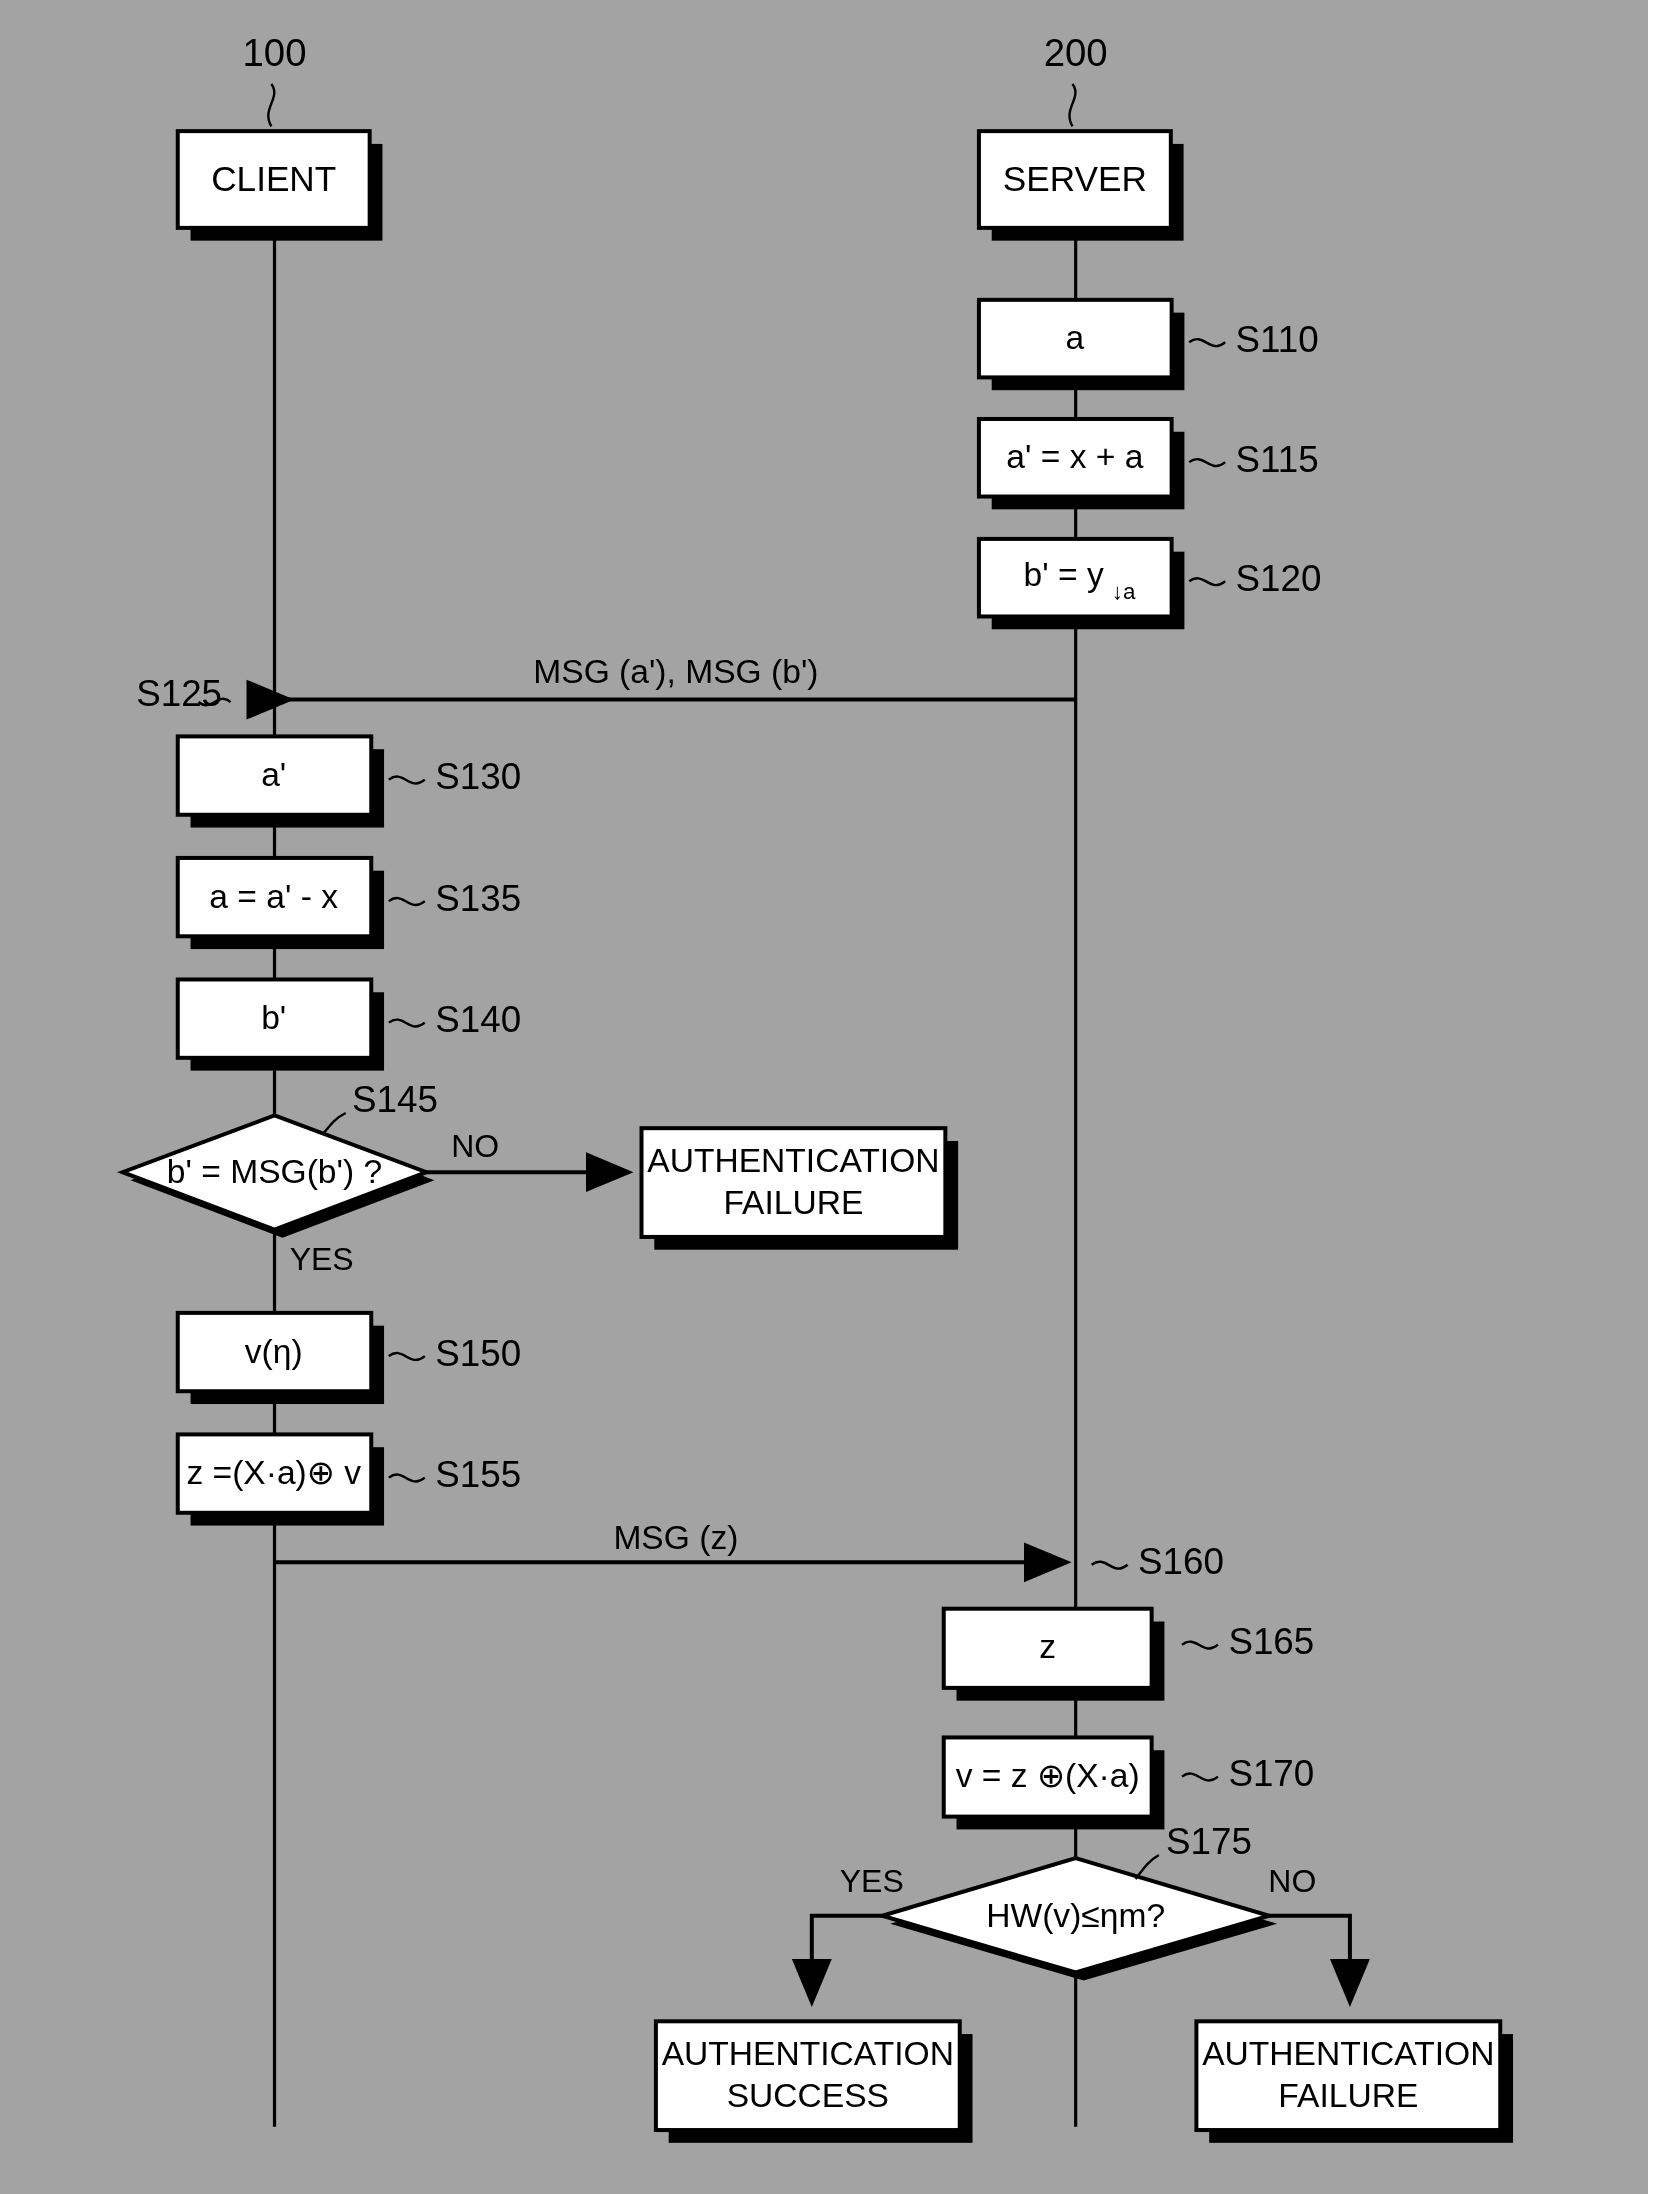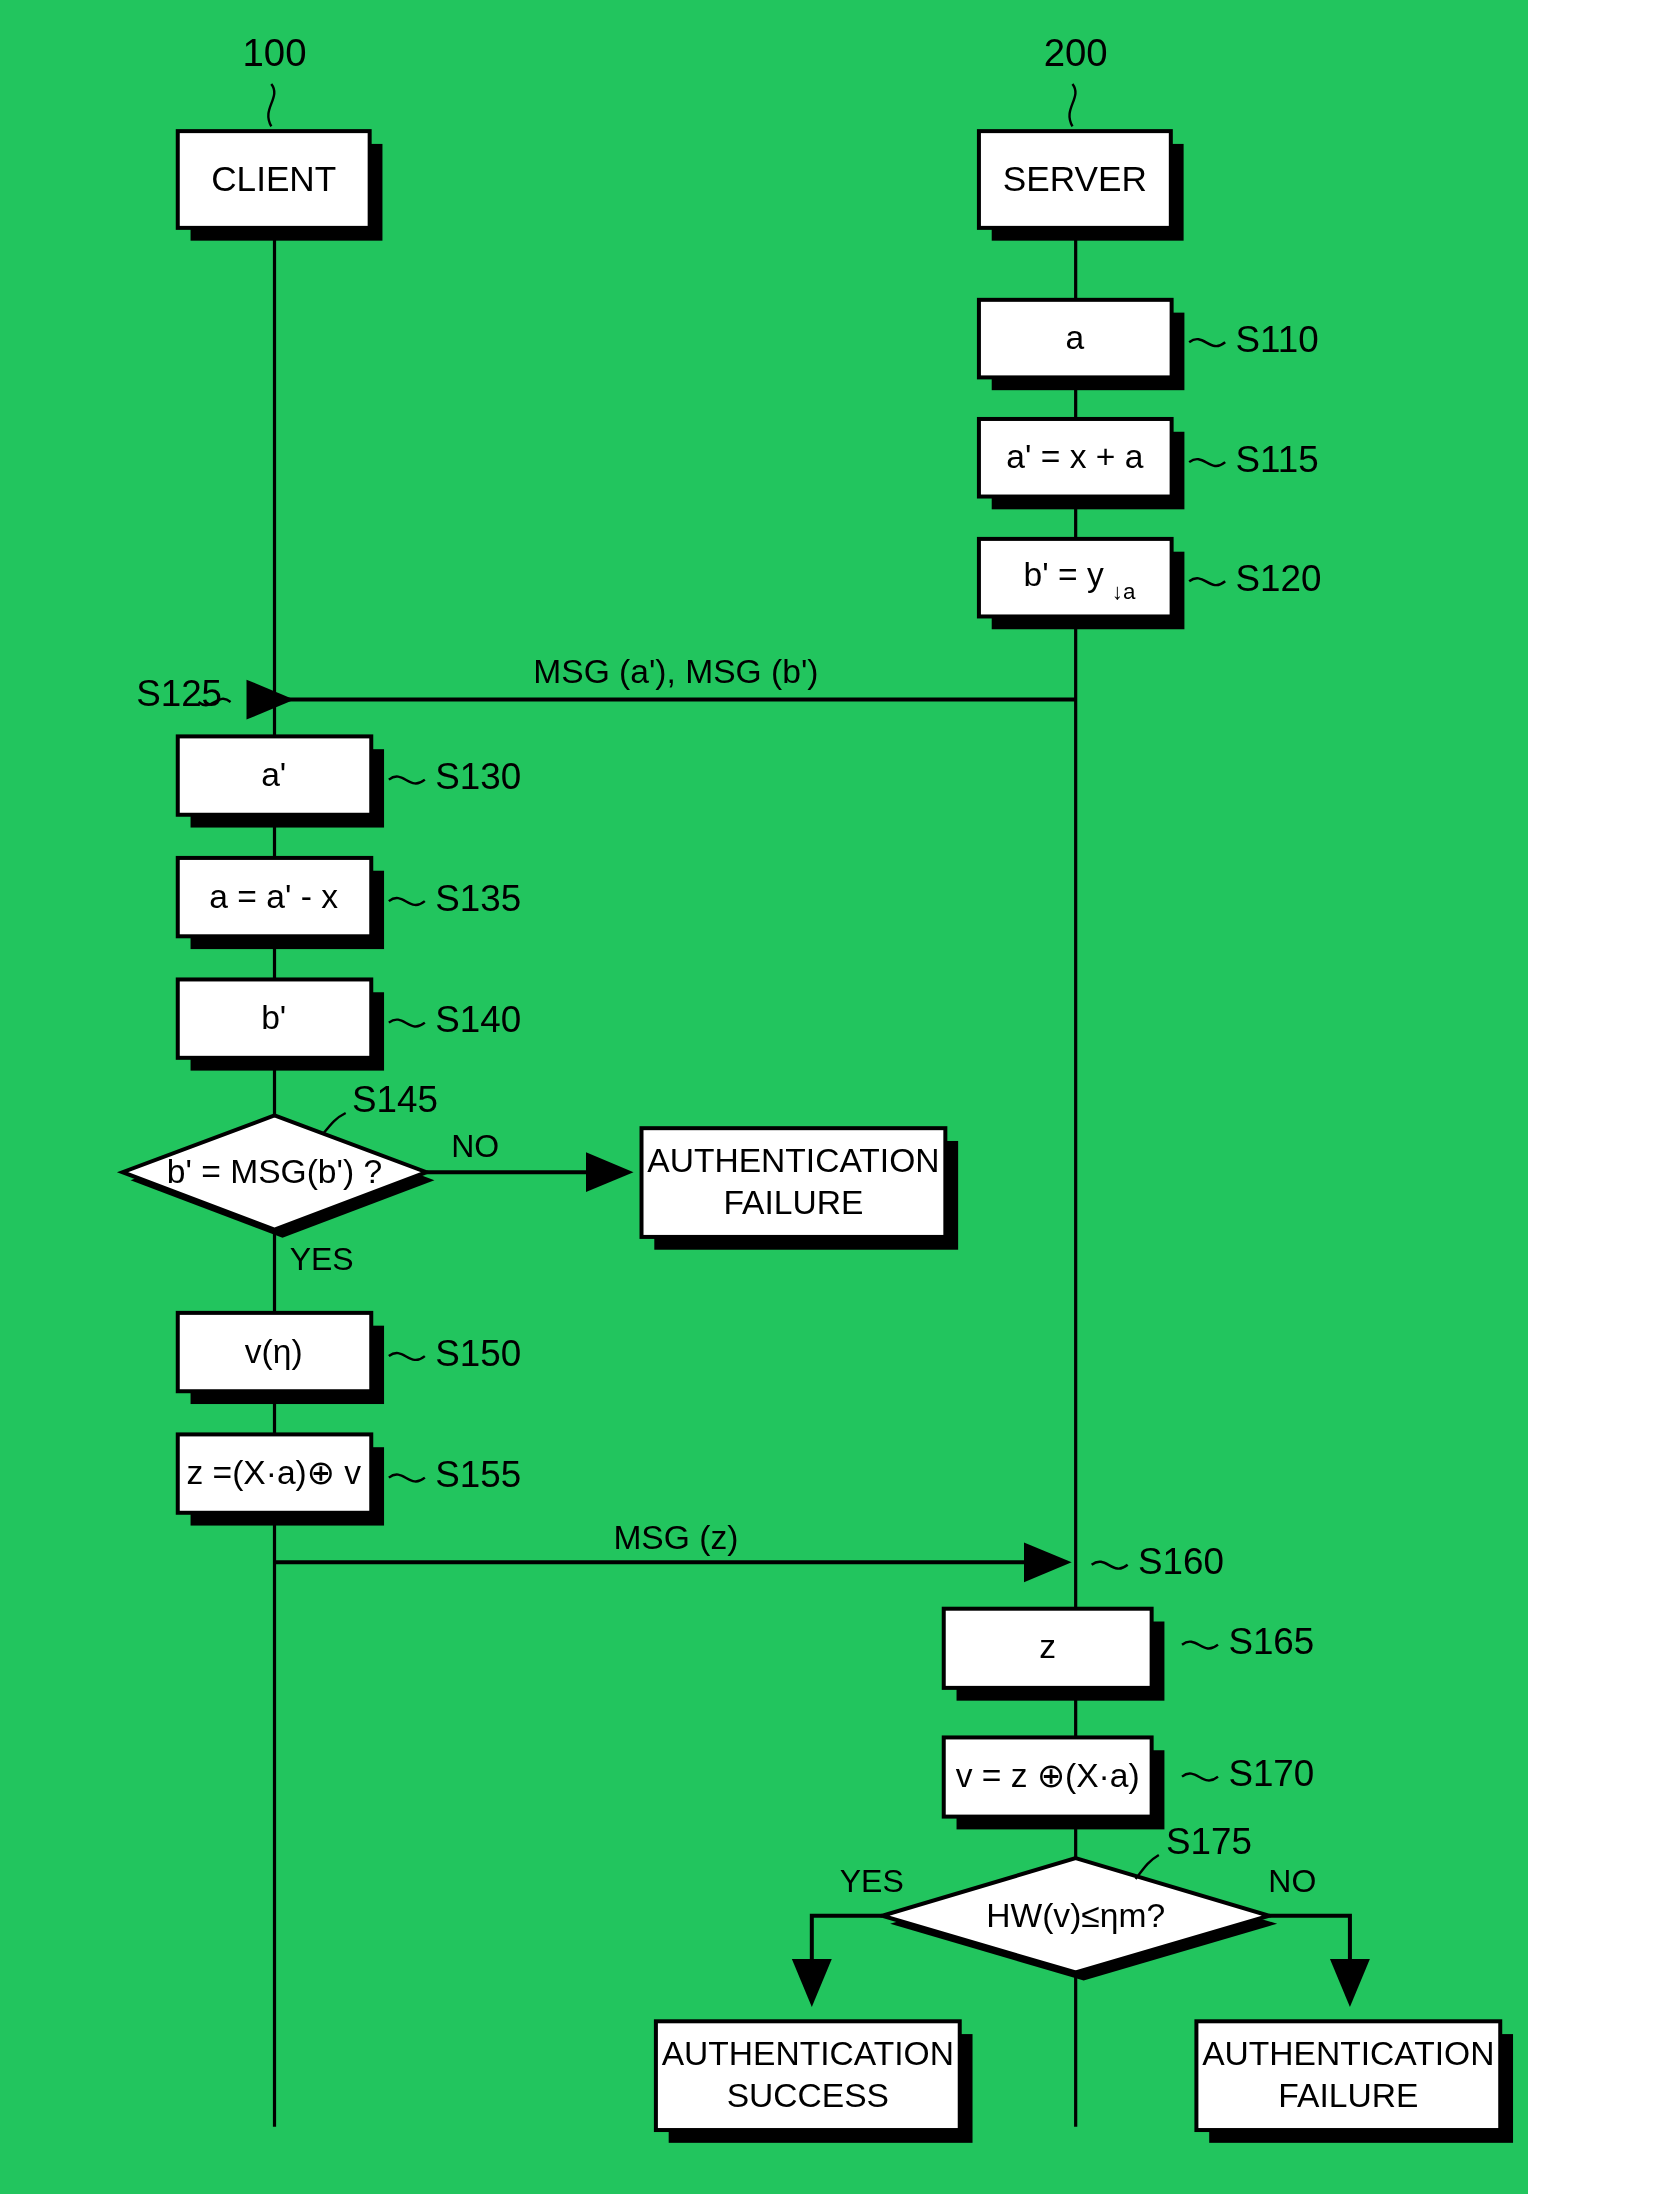--- a/index.html
+++ b/index.html
@@ -8,23 +8,23 @@
     background: #ffffff;
   }
   body {
     width: 1678px;
     height: 2194px;
     font-family: "Liberation Sans", sans-serif;
     overflow: hidden;
   }
   #diagram-root {
     position: relative;
-    width: 1528px;
+    width: 1648px;
     height: 2194px;
-    background: #22c55e;
+    background: #a3a3a3;
     text-align: center;
   }
   svg#flow {
     display: block;
     width: 1678px;
     height: 2194px;
   }
   .box-stroke { stroke: #000000; stroke-width: 5; fill: #ffffff; }
   .shadow     { fill: #000000; }
   .lifeline   { stroke: #000000; stroke-width: 4; fill: none; }

